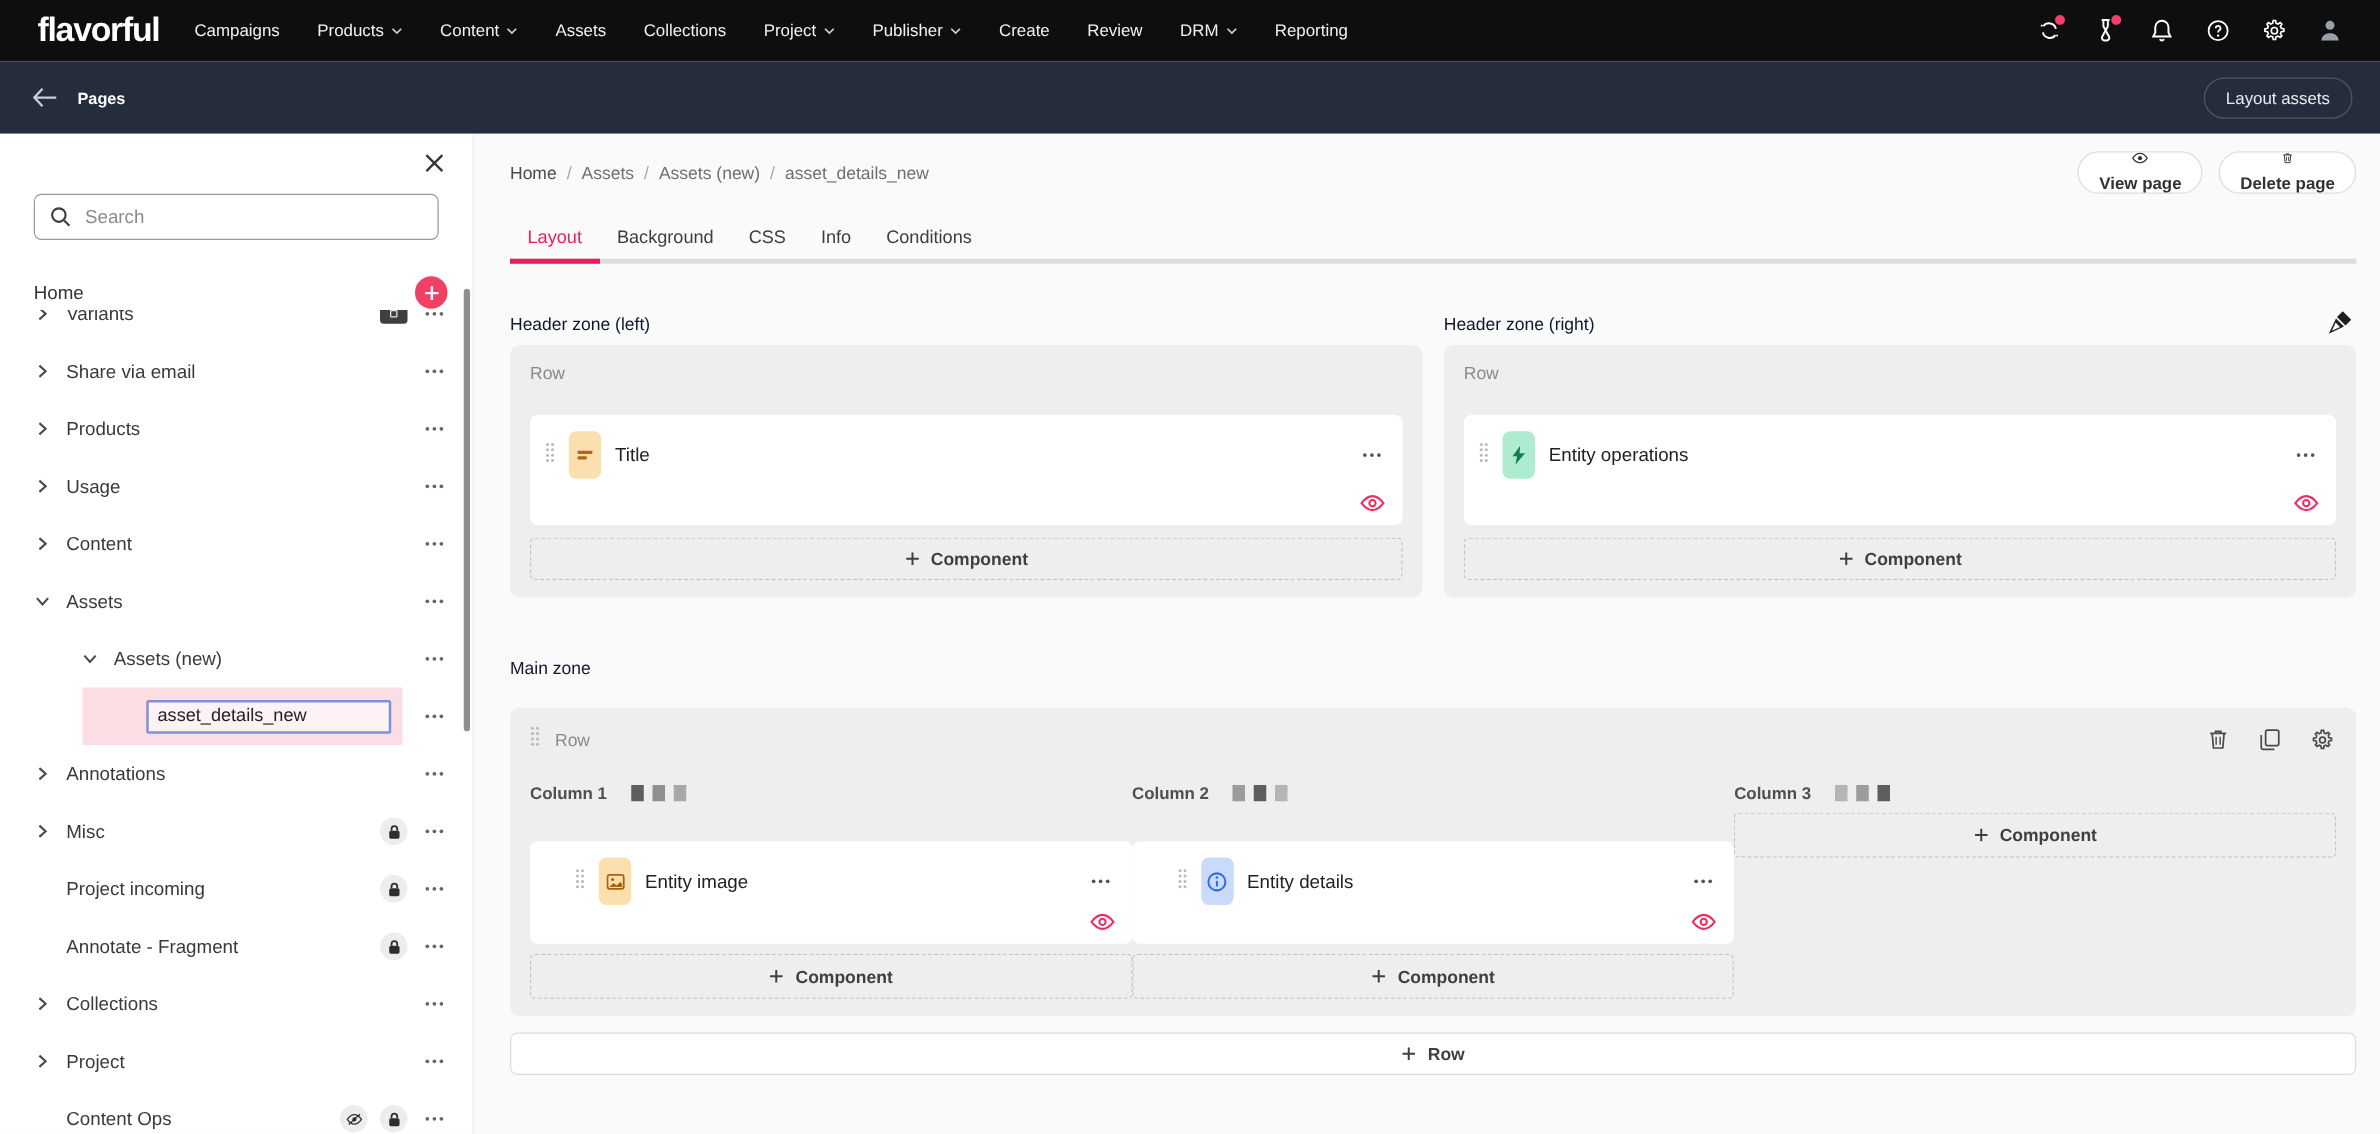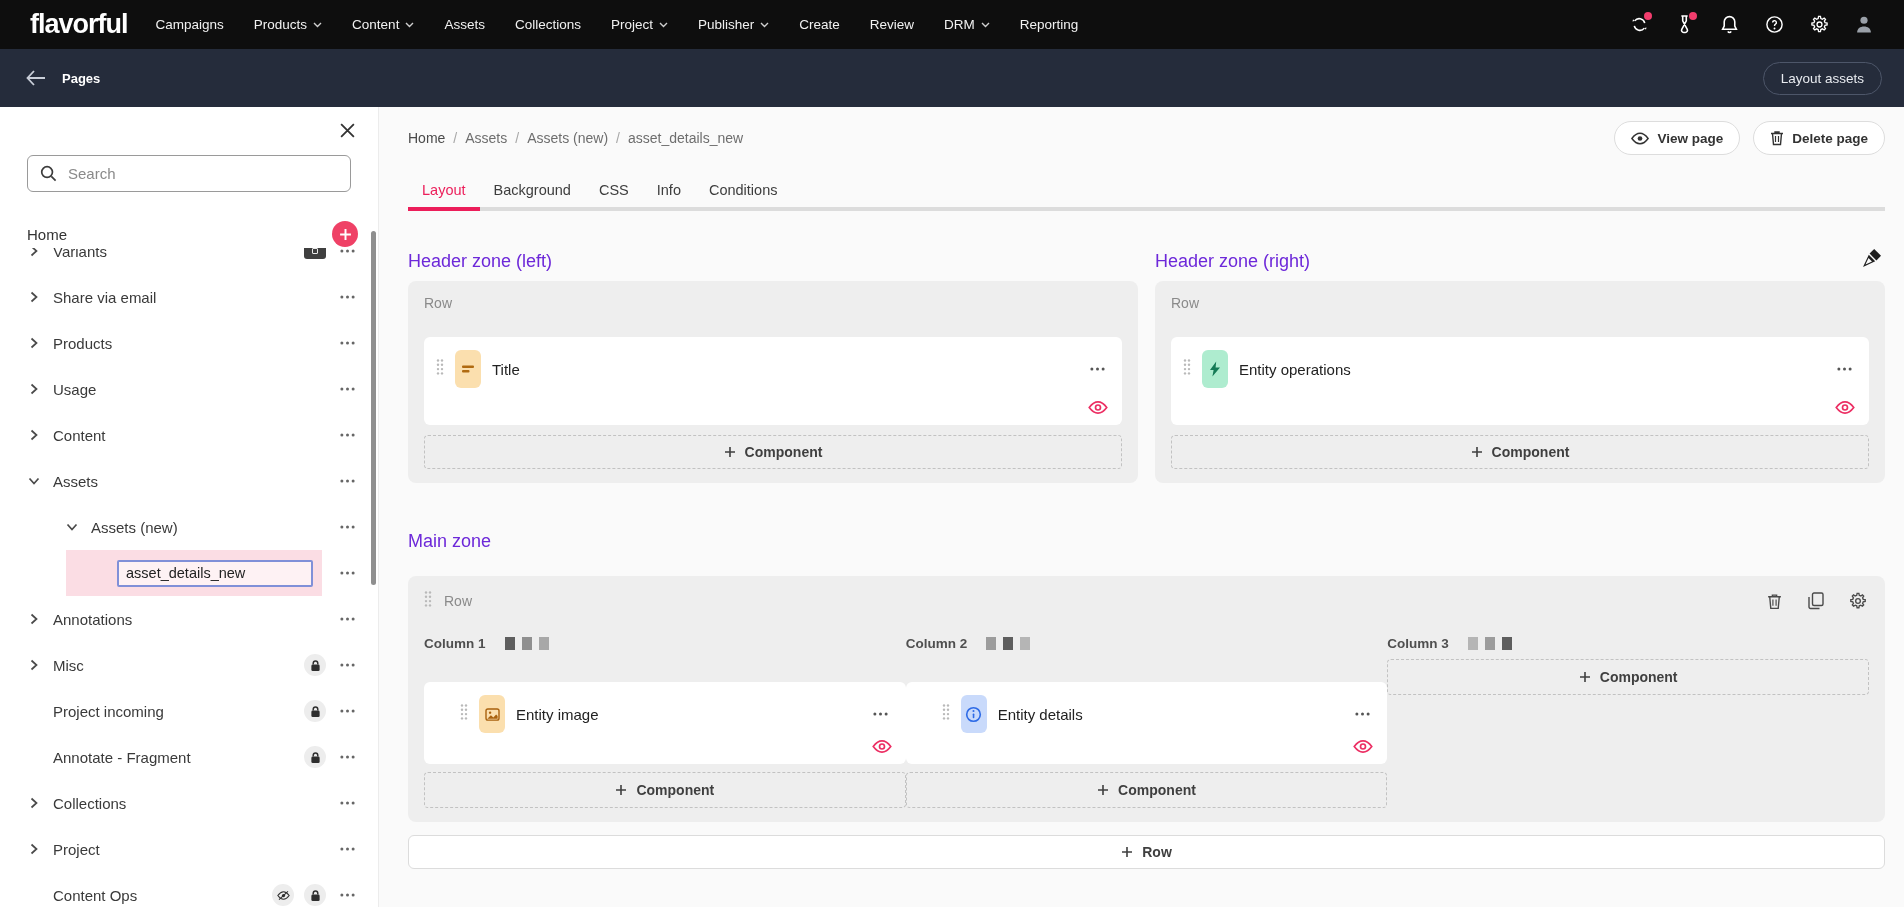--- a/index.html
+++ b/index.html
@@ -63,28 +63,28 @@
   .main { position:absolute; left:380px; top:107px; right:0; bottom:0; background:#fafafa;
     padding:0 19px 0 28px; overflow:hidden; }
   .crumbrow { height:62px; display:flex; align-items:center; }
   .crumbs { display:flex; align-items:center; gap:8px; font-size:14px; color:#6e6e6e; }
   .crumbs .c0 { color:#4a4a4a; }
   .crumbs .sep { color:#a8a8a8; }
   .crumb { cursor:pointer; }
   .actions { margin-left:auto; display:flex; gap:13px; }
   .pillbtn { height:34px; border-radius:17px; border:1px solid #ddd; background:#fff; display:flex;
     align-items:center; gap:8px; padding:0 16px; font-size:13.5px; font-weight:600; color:#333;
-    cursor:pointer; font-family:inherit; }
+    cursor:pointer; font-family:inherit;flex-direction:column; }
   .tabs { display:flex; border-bottom:4px solid #dcdcdc; margin-top:4px; }
   .tab { position:relative; padding:9px 14px; font-size:14.5px; font-weight:400; color:#3d3d3d; cursor:pointer; }
   .tab.active { color:#ec1e5a; }
   .tab.active::after { content:""; position:absolute; left:0; right:0; bottom:-4px; height:4px; background:#ec1e5a; }
 
   .zonehead { display:grid; grid-template-columns:1fr 1fr; gap:17px; margin-top:40px; position:relative; }
-  .zlabel { font-size:18px; color:#6d28d9; }
+  .zlabel { font-size:14px; color:#0f172a; }
   .broom { position:absolute; right:0; top:-6px; width:26px; height:26px; display:flex;
     align-items:center; justify-content:center; cursor:pointer; }
   .panelrow { display:grid; grid-template-columns:1fr 1fr; gap:17px; margin-top:9px; }
   .panel { background:#eeeeee; border-radius:8px; padding:14px 16px; }
   .rowlabel { font-size:14px; color:#8a8a8a; }
   .rowhead { display:flex; align-items:center; gap:12px; }
   .rowhead .rowtools { margin-left:auto; display:flex; gap:20px; }
   .rtool { width:22px; height:22px; display:flex; align-items:center; justify-content:center; cursor:pointer; }
   .card { position:relative; background:#fff; border-radius:6px; height:88px; margin-top:26px; }
   .card-top { display:flex; align-items:center; gap:11px; padding:13px 14px 0 12px; }

